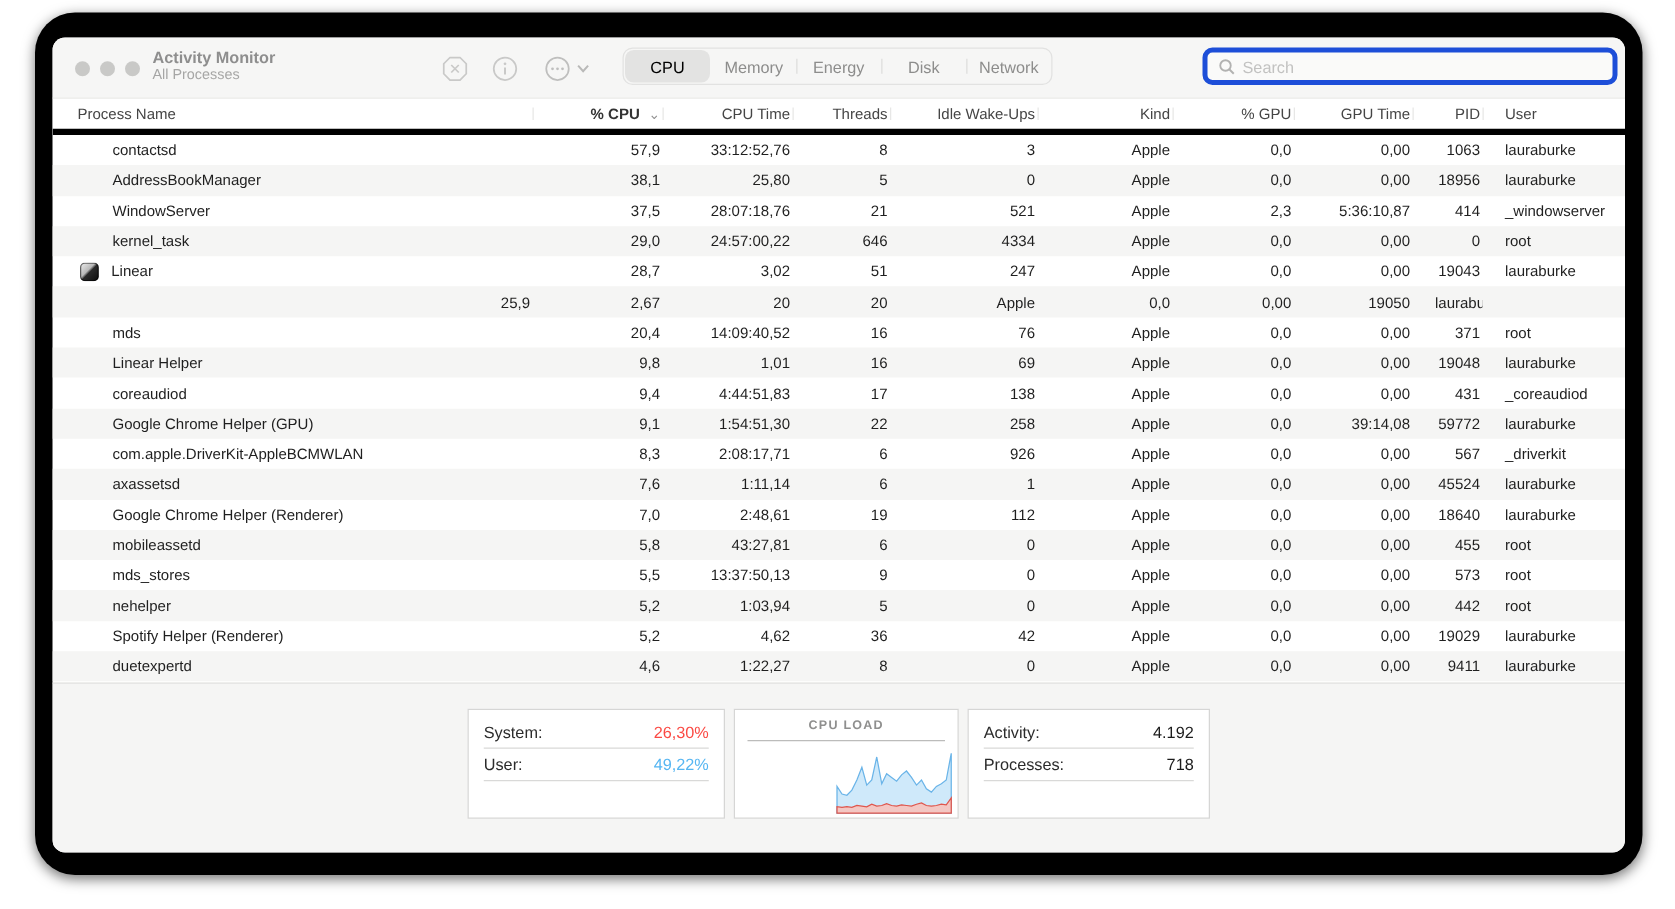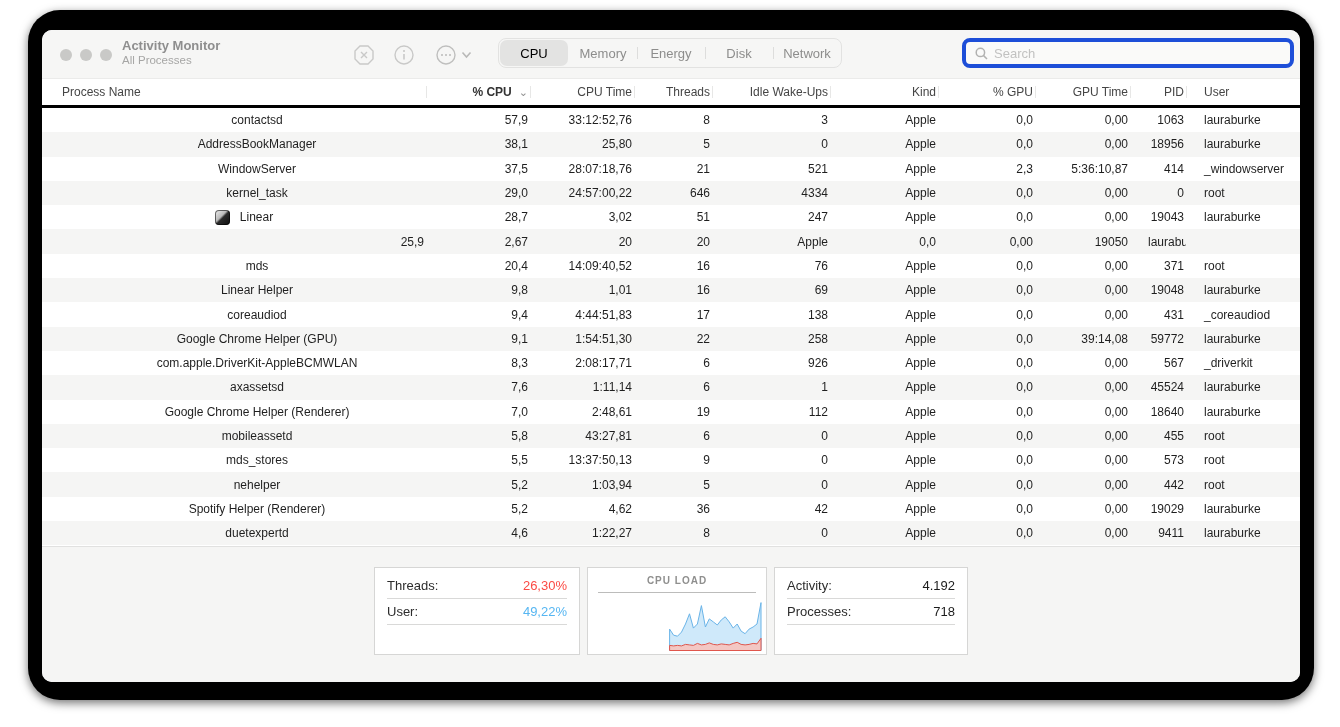--- a/index.html
+++ b/index.html
@@ -22,32 +22,32 @@
   .seg { flex:1; display:flex; align-items:center; justify-content:center; font-size:13px; color:#8d8d8c;
          position:relative; border-radius:7px; }
   .seg.sel { background:#e3e3e2; color:#000000; margin:1px; }
   .seg.divided::before { content:''; position:absolute; left:0; top:8px; bottom:8px; width:1px; background:#dddddc; }
   .search { position:absolute; left:920px; top:8px; width:332px; height:30px; border:4px solid #1d4ed8;
             border-radius:8px; background:rgba(255,255,255,.45); display:flex; align-items:center; padding:0 9px; }
   .search .ph { font-size:13px; color:#c2c2c1; margin-left:6px; }
 
   
   .grid { display:grid; grid-template-columns:1fr 104px 104px 78px 118px 108px 97px 95px 56px 114px; }
-  .thead { height:29px; align-items:center; border-bottom:3px solid #000000; background:#fff; font-size:12px; color:#454545; }
+  .thead { height:29px; align-items:center; border-bottom:5px solid #000000; background:#fff; font-size:12px; color:#454545; }
   .th { position:relative; text-align:right; padding-right:2px; height:100%; display:flex; align-items:center; justify-content:flex-end; }
   .th:not(:first-child)::before { content:''; position:absolute; left:0; top:7px; bottom:7px; width:1px; background:#e7e7e6; }
   .th.first { justify-content:flex-start; padding-left:20px; }
   .th.user { justify-content:flex-start; padding-left:18px; }
   .th.sorted { font-weight:bold; color:#333; }
   .sort-chevron { font-size:11px; color:#8f8f8f; margin-left:7px; font-weight:normal; }
   .tbody { }
   .row { height:24.3px; align-items:center; font-size:12px; color:#1f1f1f; }
   .row:nth-child(even) { background:#f5f5f4; }
   .cell { text-align:right; padding-right:2px; white-space:nowrap; overflow:hidden; }
-  .cell.name { text-align:left; padding-left:20px; display:flex; align-items:center;justify-content:center; }
+  .cell.name { text-align:left; padding-left:20px; display:flex; align-items:center; }
   .cell.user { text-align:left; padding-left:18px; }
   .icon-gutter { display:inline-block; width:28px; height:16px; flex:0 0 28px; }
   .proc-icon { display:inline-block; width:15px; height:15px; margin:0 10px 0 2px; border-radius:4px;
                background:linear-gradient(135deg,#f2f2f2 0%,#b9b9b9 42%,#2b2b2b 52%,#0d0d0d 100%);
                box-shadow:inset 0 0 0 1px rgba(0,0,0,.55); flex:0 0 15px; }
 
   
   .footer { position:absolute; left:0; right:0; bottom:0; top:516px; background:#f5f5f4; border-top:1px solid #e1e1e0; }
   .boxes { position:absolute; top:20px; left:0; right:0; display:flex; justify-content:center; gap:7px; }
   .box { background:#fff; border:1px solid #d6d6d5; height:88px; }
@@ -388,21 +388,21 @@
           <span class="cell">0,00</span>
           <span class="cell">9411</span>
           <span class="cell user">lauraburke</span>
         </div>
       </div>
 
       <div class="footer">
         <div class="boxes">
           <div class="box stats-left">
             <div class="stat-row lined" style="margin-top:5px">
-              <span>Threads:</span>
+              <span>System:</span>
               <span class="stat-val" id="sys-val" style="color: rgb(251, 74, 68);">26,30%</span>
             </div>
             <div class="stat-row lined">
               <span>User:</span>
               <span class="stat-val" id="user-val" style="color: rgb(86, 182, 242);">49,22%</span>
             </div>
           </div>
 
           <div class="box chart">
             <div class="chart-title">CPU LOAD</div>

